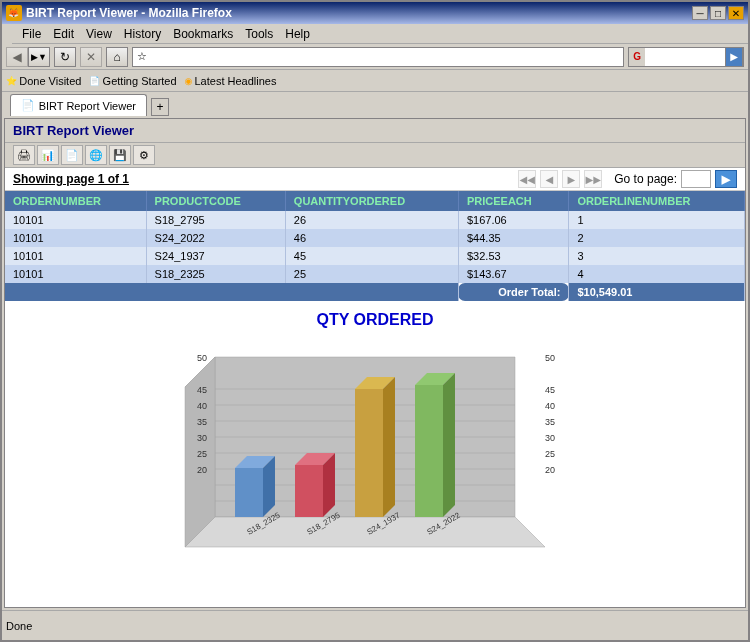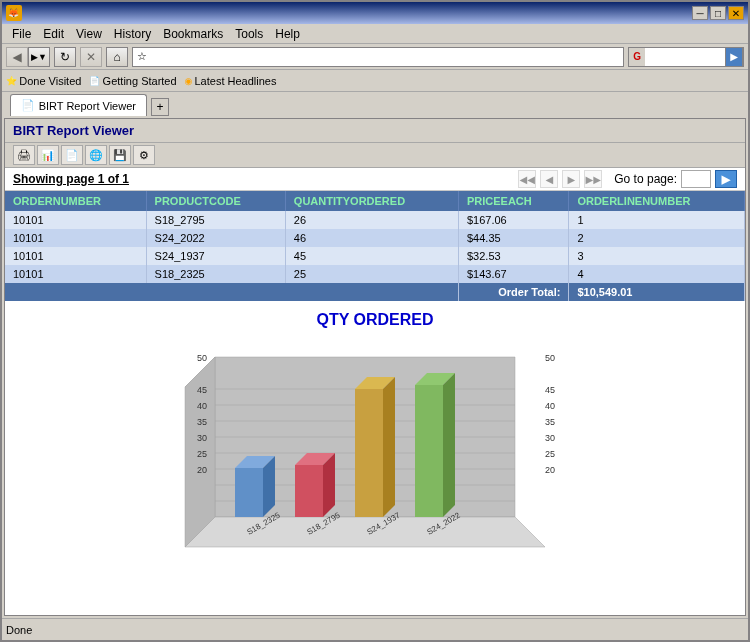--- a/index.html
+++ b/index.html
@@ -8,21 +8,21 @@
     
     .window { width: 750px; height: 642px; border: 2px solid #848284; display: flex; flex-direction: column; }
     .title-bar { background: linear-gradient(to bottom, #0a246a, #a6b8e8); height: 22px; display: flex; align-items: center; justify-content: space-between; padding: 0 4px; flex-shrink: 0; }
     .title-bar-text { color: white; font-size: 12px; font-weight: bold; display: flex; align-items: center; gap: 4px; }
     .title-bar-icon { width: 16px; height: 16px; background: #e8a000; border-radius: 2px; display: flex; align-items: center; justify-content: center; font-size: 9px; color: white; }
     .window-controls { display: flex; gap: 2px; }
     .win-btn { width: 16px; height: 14px; border: 1px solid #848284; background: #d4d0c8; display: flex; align-items: center; justify-content: center; font-size: 10px; cursor: pointer; }
     .win-btn.close { background: #e8a000; }
 
     
-    .menu-bar { background: #d4d0c8; height: 20px; display: flex; align-items: center; padding: 0 4px; flex-shrink: 0; border-bottom: 1px solid #a8a8a8; }
+    .menu-bar { background: #d4d0c8; height: 20px; display: flex; align-items: center; padding: 0 4px; flex-shrink: 0; border-bottom: 1px solid #a8a8a8; margin-left: 10px; }
     .menu-item { padding: 2px 6px; font-size: 12px; cursor: pointer; }
 
     
     .toolbar { background: #d4d0c8; height: 26px; display: flex; align-items: center; padding: 2px 4px; gap: 4px; flex-shrink: 0; border-bottom: 1px solid #a8a8a8; }
     .nav-btn { width: 22px; height: 20px; background: linear-gradient(to bottom, #f0f0f0, #d4d0c8); border: 1px solid #848284; display: flex; align-items: center; justify-content: center; font-size: 12px; cursor: pointer; }
     .nav-btn.disabled { opacity: 0.5; }
     .nav-btn-group { display: flex; }
     .address-bar { flex: 1; height: 20px; border: 1px solid #848284; background: white; padding: 0 4px; font-size: 11px; display: flex; align-items: center; }
     .address-input { border: none; outline: none; flex: 1; font-size: 11px; background: transparent; }
     .search-group { display: flex; align-items: center; gap: 2px; }
@@ -65,36 +65,37 @@
     .report-table tbody tr:nth-child(even) { background: #c4d4ef; }
     .report-table tbody td { padding: 3px 8px; font-size: 11px; border-right: 1px solid #b0c0de; }
     .report-table .order-total-row { background: #4a6fa5 !important; }
     .report-table .order-total-row td { color: white; font-weight: bold; font-size: 11px; }
 
     
     .chart-container { padding: 10px; display: flex; flex-direction: column; align-items: center; text-align: right; }
     .chart-title { font-size: 16px; font-weight: bold; color: #0000cc; margin-bottom: 8px; }
 
     
-    .status-bar { background: #d4d0c8; height: 22px; display: flex; align-items: center; padding: 0 4px; border-top: 1px solid #a8a8a8; flex-shrink: 0; }
+    .status-bar { background: #d4d0c8; height: 30px; display: flex; align-items: center; padding: 0 4px; border-top: 1px solid #a8a8a8; flex-shrink: 0; }
     .status-text { font-size: 11px; }
 
     
     .content-area::-webkit-scrollbar { width: 16px; }
     .content-area::-webkit-scrollbar-track { background: #d4d0c8; }
     .content-area::-webkit-scrollbar-thumb { background: #a0a0a0; border: 2px solid #d4d0c8; }
   </style>
 </head>
 <body>
 
 <div class="window">
 
   <div class="title-bar">
     <div class="title-bar-text">
       <div class="title-bar-icon">🦊</div>
+      <span>BIRT Report Viewer - Mozilla Firefox</span>
     </div>
     <div class="window-controls">
       <div class="win-btn">─</div>
       <div class="win-btn">□</div>
       <div class="win-btn close">✕</div>
     </div>
   </div>
 
   <div class="menu-bar">
     <span class="menu-item">File</span>
@@ -211,21 +212,21 @@
             </tr>
             <tr>
               <td>10101</td>
               <td>S18_2325</td>
               <td>25</td>
               <td>$143.67</td>
               <td>4</td>
             </tr>
             <tr class="order-total-row" style="background: rgb(74, 111, 165);">
               <td colspan="3"></td>
-              <td style="text-align: right; color: white; font-weight: bold;">Order Total:</td>
+              <td style="text-align: right; color: white; font-weight: bold; border-radius: 7px;">Order Total:</td>
               <td style="color: white; font-weight: bold;">$10,549.01</td>
             </tr>
           </tbody>
       </table>
 
       <div class="chart-container">
         <div class="chart-title">QTY ORDERED</div>
         <svg width="420" height="240" viewBox="0 0 420 240">
 
           <polygon points="50,20 350,20 350,180 50,180" fill="#c0c0c0" stroke="#a0a0a0" stroke-width="0.5"></polygon>

